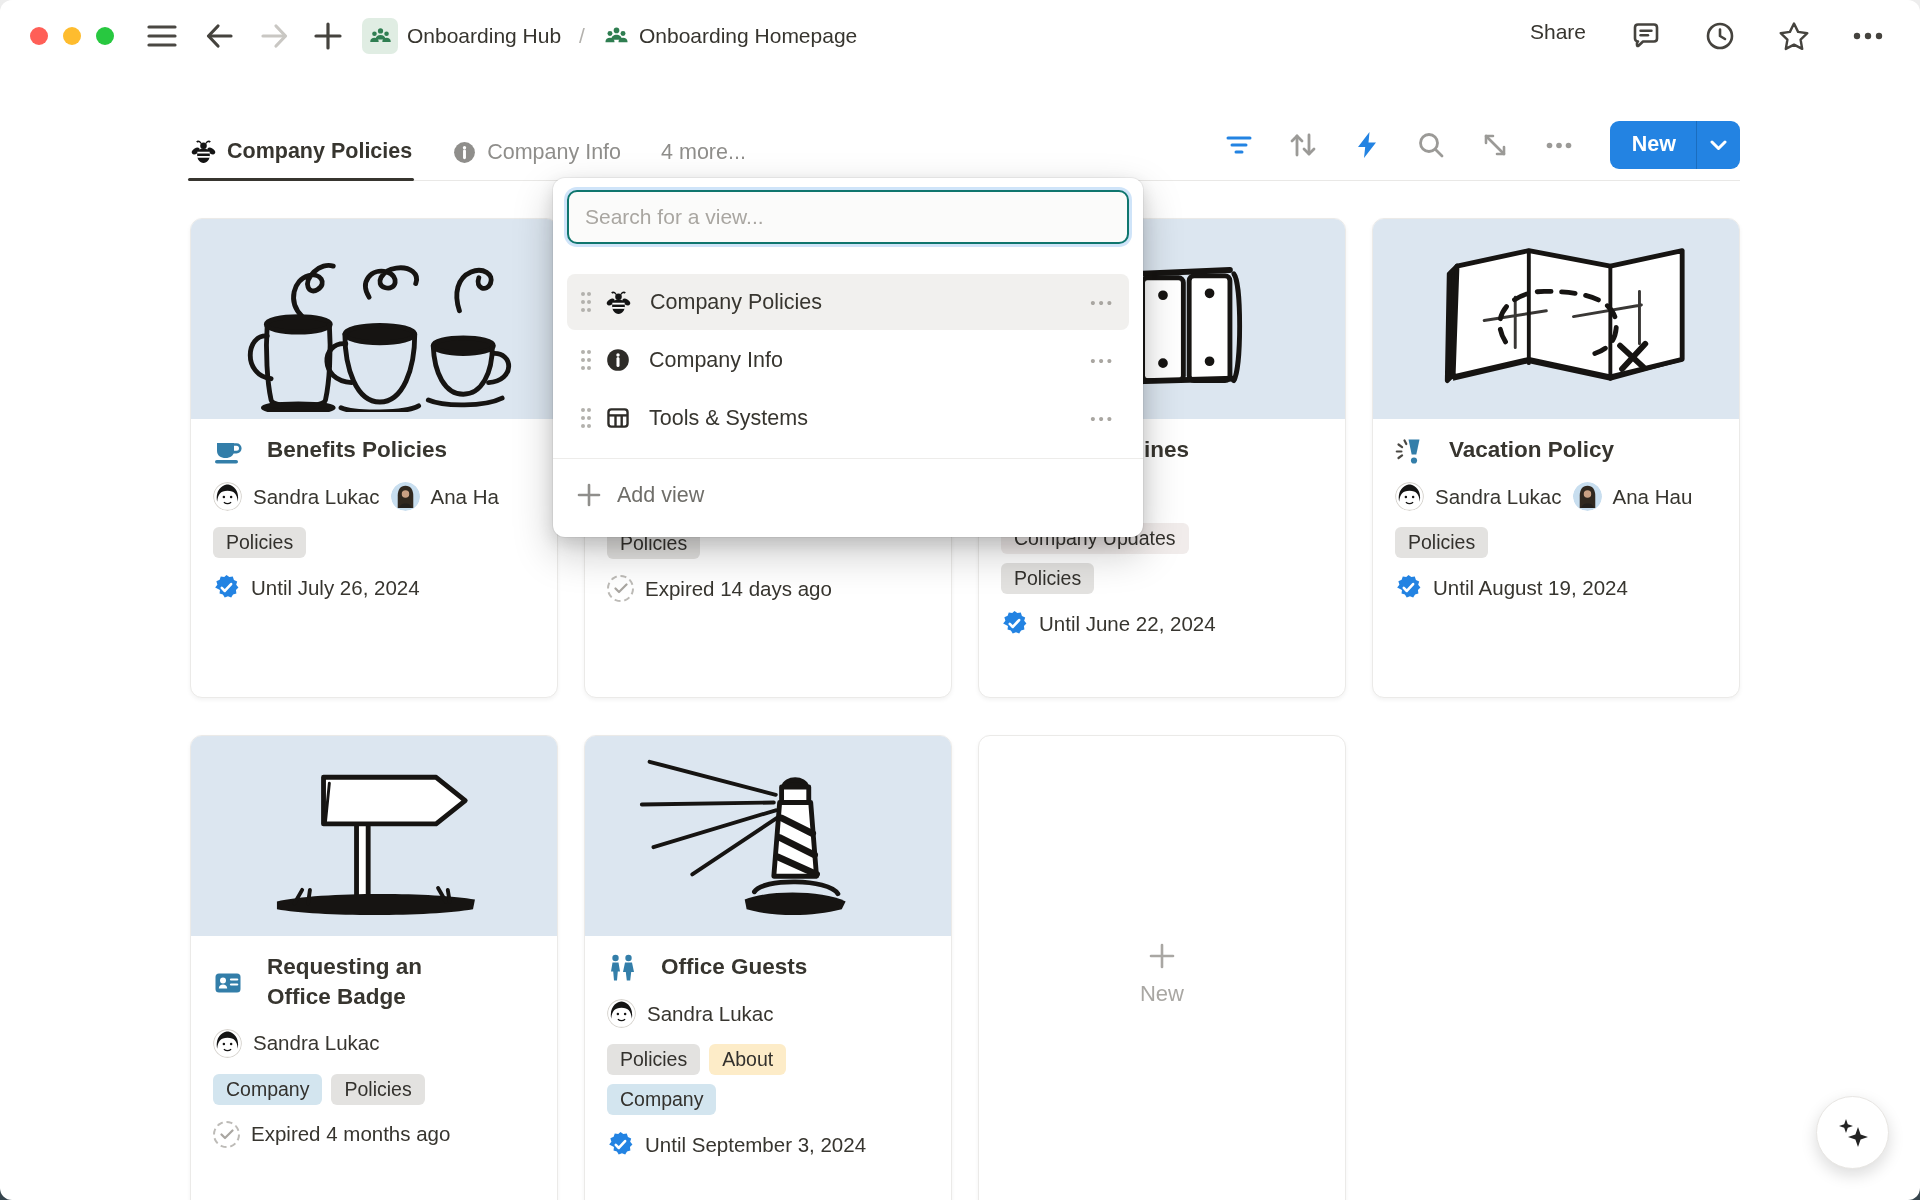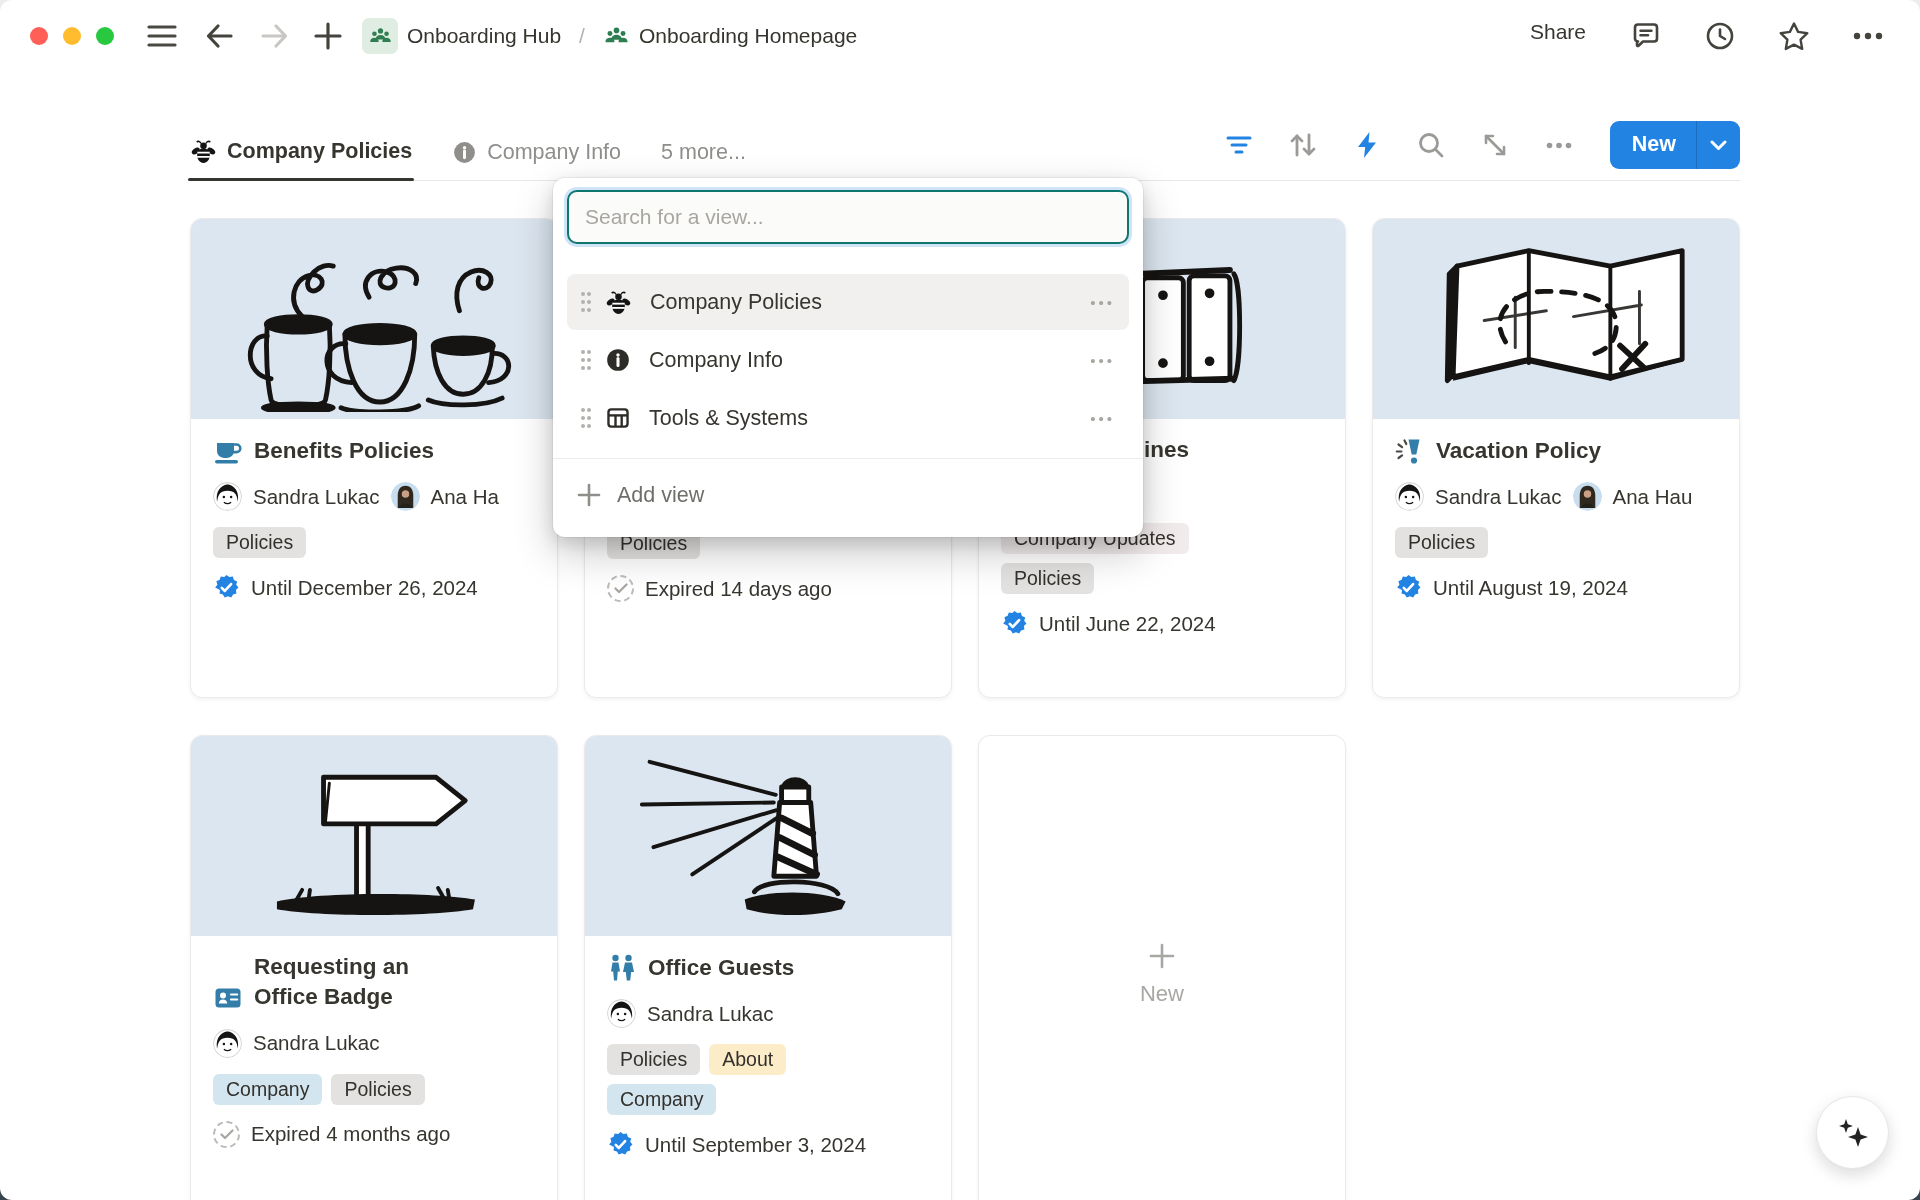--- a/index.html
+++ b/index.html
@@ -45,21 +45,21 @@
     background:none;border:none;cursor:pointer;font-family:inherit; }
   .new-btn .split { width:1px; background:rgba(12,70,125,0.35); }
   .new-btn .chev { background:none;border:none;cursor:pointer;display:flex;align-items:center;padding:0 13px; }
 
   
   .grid { margin:37px 180px 0 190px; display:grid; grid-template-columns:repeat(4,368px); column-gap:26px; row-gap:37px; }
   .card { height:480px; background:#fff; border:1px solid #EBEAE8; border-radius:12px; overflow:hidden;
     box-shadow:0 2px 4px rgba(15,15,15,0.05); cursor:pointer; display:flex; flex-direction:column; }
   .cover { height:200px; background:#DCE6F0; display:flex; align-items:center; justify-content:center; flex:none; }
   .card-body { padding:16px 22px 18px 22px; }
-  .card-title { display:flex; align-items:flex-end; gap:11px; font-size:22.5px; font-weight:700; color:#37352F; line-height:1.35; }
+  .card-title { display:flex; align-items:center; gap:24px; font-size:22.5px; font-weight:700; color:#37352F; line-height:1.35; }
   .card-title .t-icon { flex:none; margin-top:1px; }
   .prop { display:flex; align-items:center; gap:11px; margin-top:16px; font-size:20.5px; color:#37352F; }
   .authors { overflow:hidden; white-space:nowrap;text-align:center; }
   .avatar { width:29px; height:29px; border-radius:50%; flex:none; }
   .tagrow { display:flex; gap:9px; margin-top:16px; flex-wrap:wrap; }
   .tag { display:inline-flex; align-items:center; height:31px; padding:0 13px; border-radius:6px;
     font-size:19.5px; color:#33312D; background:#E3E2E0; white-space:nowrap; }
   .tag.blue{background:#D3E5EF;} .tag.yellow{background:#FDECC8;} .tag.pink{background:#F1ECEB;}
   .expired-ic { width:27px; height:27px; border:2.5px dashed #BDBBB7; border-radius:50%;
     display:flex; align-items:center; justify-content:center; flex:none; }
@@ -231,21 +231,21 @@
         <span>
           <svg width="25" height="25" viewBox="0 0 24 24">
               <circle cx="12" cy="12" r="10" fill="#8F8E8B"></circle>
               <circle cx="12" cy="7.4" r="1.6" fill="#fff"></circle>
               <path d="M12 10.6V17" stroke="#fff" stroke-width="2.8" stroke-linecap="round"></path>
             </svg>
         </span>
         <span>Company Info</span>
       </button>
       <button class="tab">
-        <span>5 more...</span>
+        <span>4 more...</span>
       </button>
     </div>
 
     <div class="view-toolbar">
       <button class="vt-icon">
         <svg width="26" height="20" viewBox="0 0 26 20">
             <g stroke="#2383E2" stroke-width="3" stroke-linecap="round">
               <path d="M2 3h22"></path>
               <path d="M6 10h14"></path>
               <path d="M10 17h6"></path>
@@ -354,21 +354,21 @@
           <span>Ana Ha</span>
         </div>
         <div class="tagrow">
           <span class="tag">Policies</span>
         </div>
         <div class="prop">
           <svg width="27" height="27" viewBox="0 0 24 24">
               <path fill="#2383E2" d="M12 .8l2.5 1.9 3.1-.4 1 3 2.9 1.3-.9 3 2 2.5-2.2 2.2.4 3.1-3 .8-1.6 2.7-2.9-1.1-2.9 1.1-1.6-2.7-3-.8.4-3.1L1.9 12l2-2.5-.9-3 2.9-1.3 1-3 3.1.4z"></path>
               <path fill="none" stroke="#fff" stroke-width="2.3" stroke-linecap="round" stroke-linejoin="round" d="M7.8 12.4l2.7 2.7 5.6-6.2"></path>
             </svg>
-          <span>Until December 26, 2024</span>
+          <span>Until July 26, 2024</span>
         </div>
       </div>
     </div>
 
     <div class="card">
       <div class="cover"></div>
       <div class="card-body">
         <div class="hidden-spacer-title"></div>
         <div class="hidden-spacer-authors"></div>
         <div class="tagrow">

